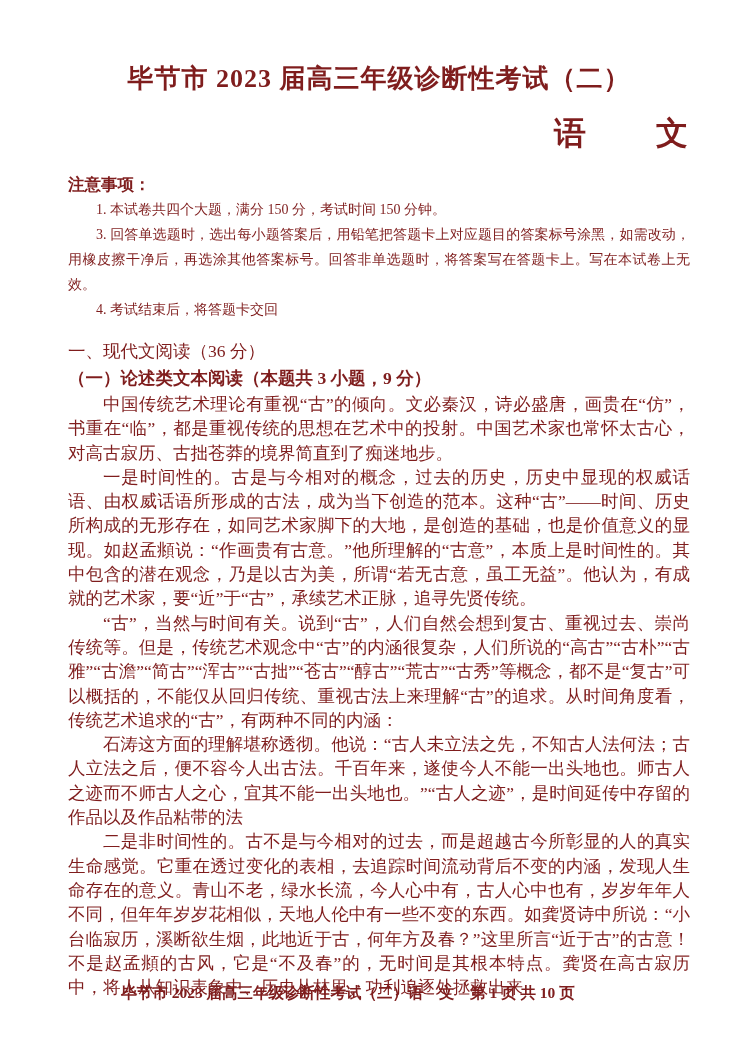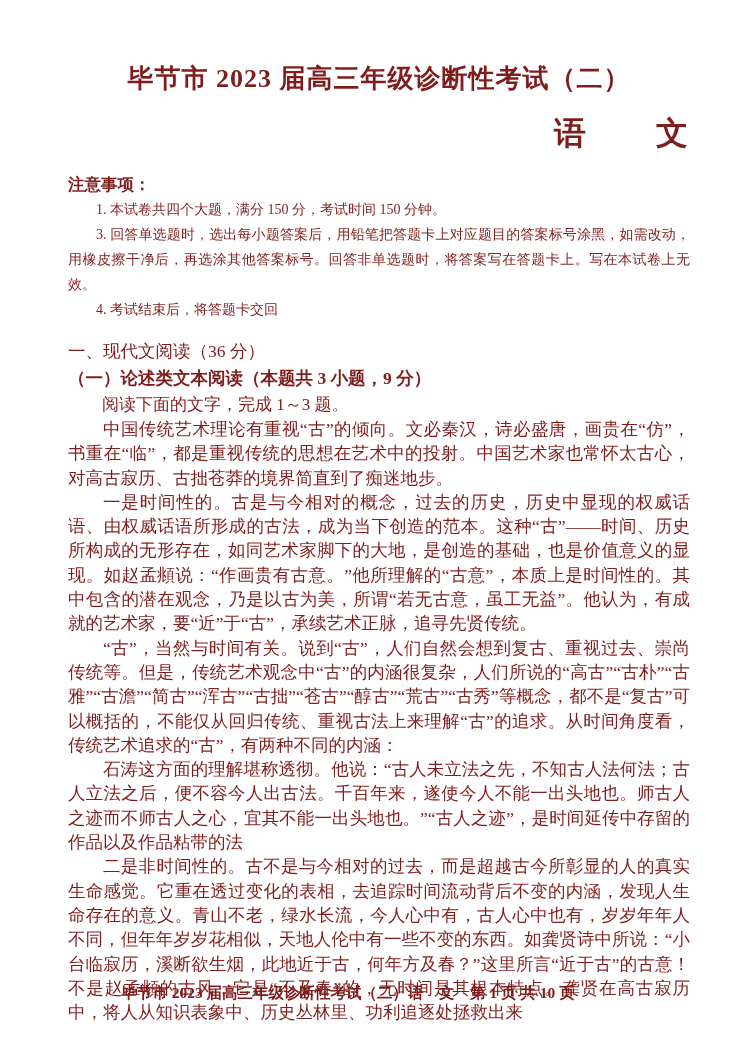--- a/index.html
+++ b/index.html
@@ -98,21 +98,20 @@
 
   <div class="notice-block">
     <p class="notice-heading">注意事项：</p>
     <p class="notice-item">1.  本试卷共四个大题，满分 150 分，考试时间 150 分钟。</p>
     <p class="notice-item">3.  回答单选题时，选出每小题答案后，用铅笔把答题卡上对应题目的答案标号涂黑，如需改动，用橡皮擦干净后，再选涂其他答案标号。回答非单选题时，将答案写在答题卡上。写在本试卷上无效。</p>
     <p class="notice-item">4.  考试结束后，将答题卡交回</p>
   </div>
 
   <p class="section-heading">一、现代文阅读（36 分）</p>
   <p class="subsection-heading">（一）论述类文本阅读（本题共 3 小题，9 分）</p>
-  <p class="passage-intro">阅读下面的文字，完成 1～3 题。</p>
 
   <p class="body-para">中国传统艺术理论有重视“古”的倾向。文必秦汉，诗必盛唐，画贵在“仿”，书重在“临”，都是重视传统的思想在艺术中的投射。中国艺术家也常怀太古心，对高古寂历、古拙苍莽的境界简直到了痴迷地步。</p>
   <p class="body-para">一是时间性的。古是与今相对的概念，过去的历史，历史中显现的权威话语、由权威话语所形成的古法，成为当下创造的范本。这种“古”——时间、历史所构成的无形存在，如同艺术家脚下的大地，是创造的基础，也是价值意义的显现。如赵孟頫说：“作画贵有古意。”他所理解的“古意”，本质上是时间性的。其中包含的潜在观念，乃是以古为美，所谓“若无古意，虽工无益”。他认为，有成就的艺术家，要“近”于“古”，承续艺术正脉，追寻先贤传统。</p>
   <p class="body-para">“古”，当然与时间有关。说到“古”，人们自然会想到复古、重视过去、崇尚传统等。但是，传统艺术观念中“古”的内涵很复杂，人们所说的“高古”“古朴”“古雅”“古澹”“简古”“浑古”“古拙”“苍古”“醇古”“荒古”“古秀”等概念，都不是“复古”可以概括的，不能仅从回归传统、重视古法上来理解“古”的追求。从时间角度看，传统艺术追求的“古”，有两种不同的内涵：</p>
   <p class="body-para">石涛这方面的理解堪称透彻。他说：“古人未立法之先，不知古人法何法；古人立法之后，便不容今人出古法。千百年来，遂使今人不能一出头地也。师古人之迹而不师古人之心，宜其不能一出头地也。”“古人之迹”，是时间延传中存留的作品以及作品粘带的法</p>
   <p class="body-para">二是非时间性的。古不是与今相对的过去，而是超越古今所彰显的人的真实生命感觉。它重在透过变化的表相，去追踪时间流动背后不变的内涵，发现人生命存在的意义。青山不老，绿水长流，今人心中有，古人心中也有，岁岁年年人不同，但年年岁岁花相似，天地人伦中有一些不变的东西。如龚贤诗中所说：“小台临寂历，溪断欲生烟，此地近于古，何年方及春？”这里所言“近于古”的古意！不是赵孟頫的古风，它是“不及春”的，无时间是其根本特点。龚贤在高古寂历中，将人从知识表象中、历史丛林里、功利追逐处拯救出来</p>
 
   <div class="page-footer">毕节市 2023 届高三年级诊断性考试（二）语　文　第 1 页 共 10 页</div>
 
 </div>

